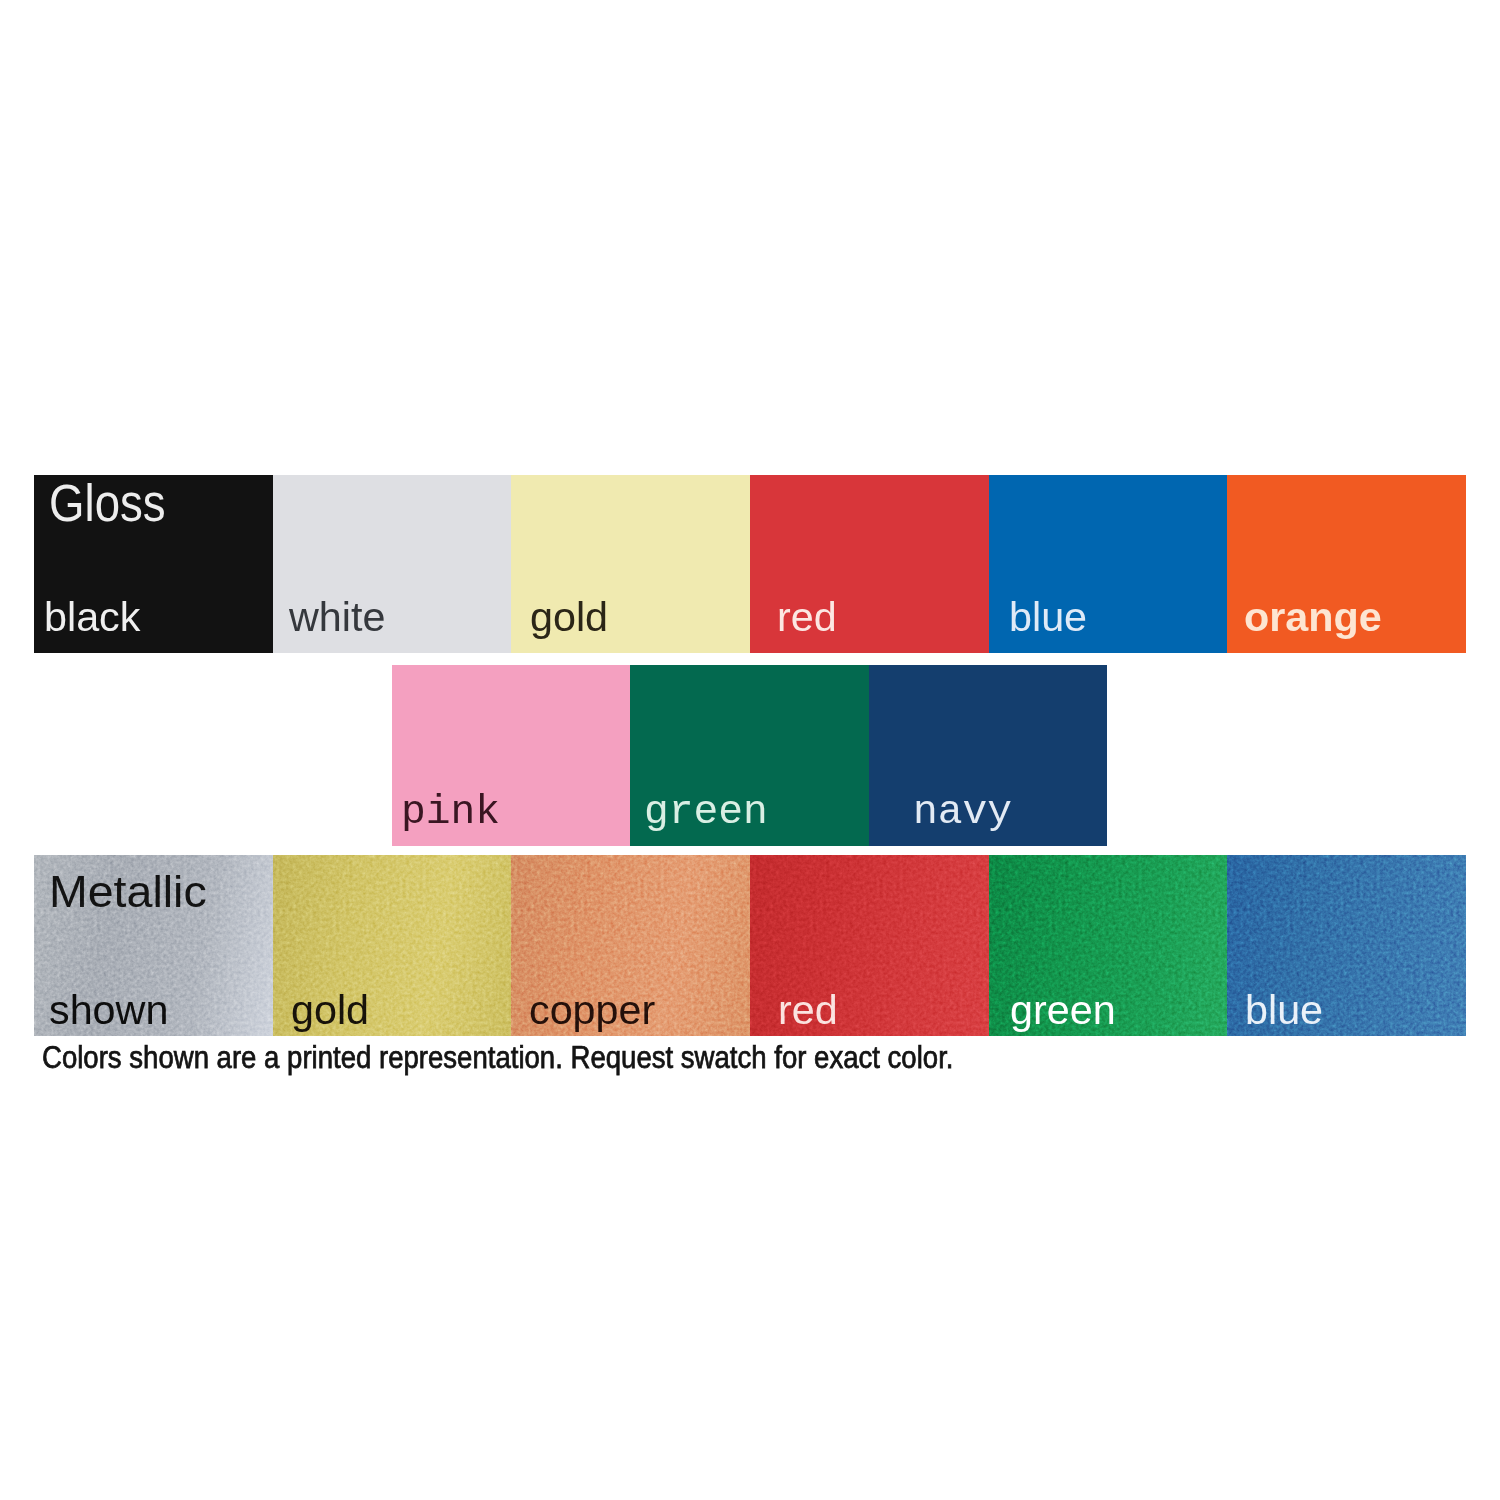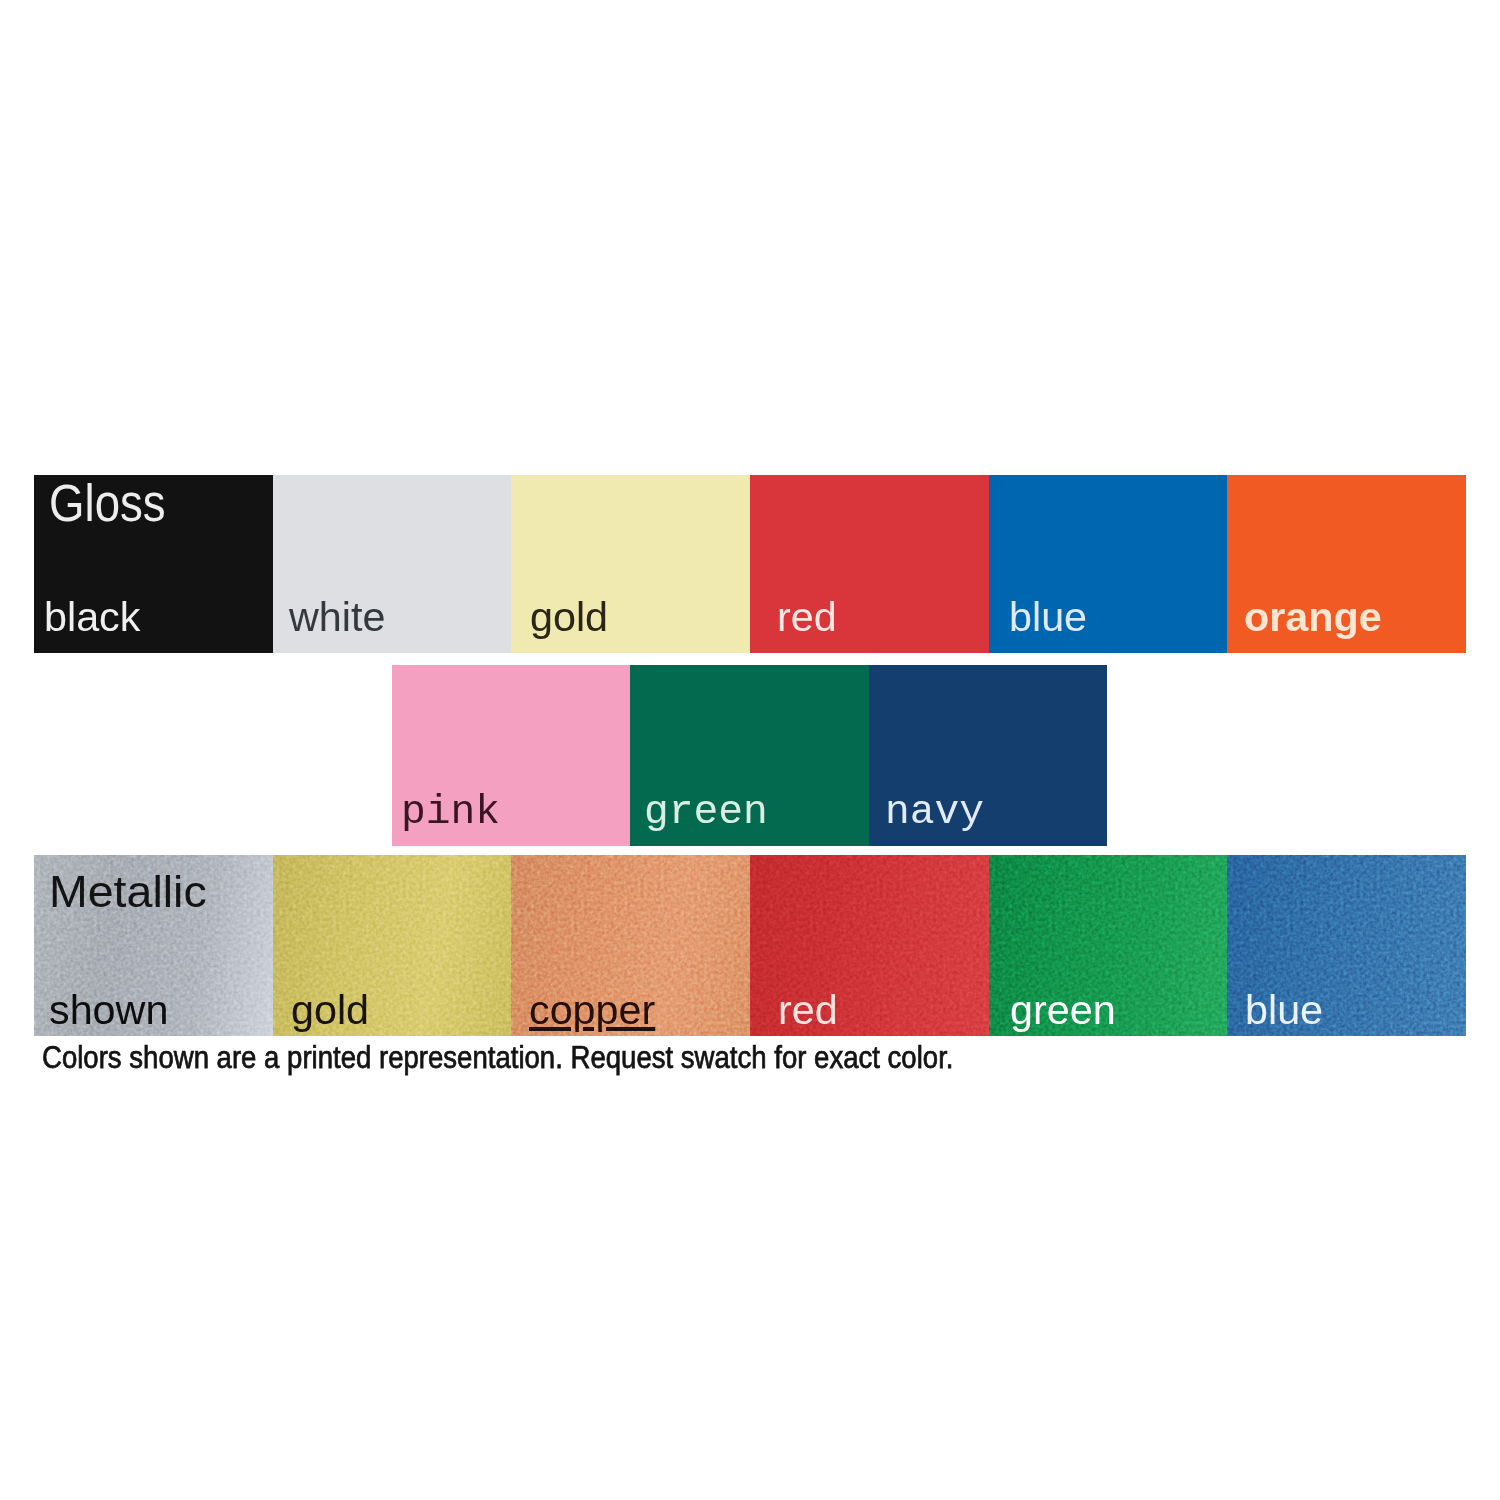--- a/index.html
+++ b/index.html
@@ -40,24 +40,24 @@
   .r2 {top:790.87px;font-family:Liberation Mono, monospace;}   
   .r3 {top:989.37px;}   
   #lbl-gloss-black  {left:44px;}
   #lbl-gloss-white  {left:288.7px;}
   #lbl-gloss-ivory  {left:530.3px;}
   #lbl-gloss-red    {left:777px;}
   #lbl-gloss-blue   {left:1008.7px;}
   #lbl-gloss-orange {left:1244.3px;}
   #lbl-gloss-pink   {left:400.6px;}
   #lbl-gloss-green  {left:644.3px;}
-  #lbl-gloss-navy   {left:885px;}
+  #lbl-gloss-navy   {left:913px;}
   #lbl-metallic-silver{left:49px;}
   #lbl-metallic-gold  {left:290.7px;}
-  #lbl-metallic-copper{left:529.3px;text-decoration:underline;}
+  #lbl-metallic-copper{left:529.3px;}
   #lbl-metallic-red   {left:778px;}
   #lbl-metallic-green {left:1009.7px;}
   #lbl-metallic-blue  {left:1245.3px;}
 
   
   #hdr-gloss{left:49px;top:478.33px;font-size:51px;line-height:51px;transform:scaleX(.895);color:#ededed;}
   #hdr-metallic{left:48.6px;top:869.83px;font-size:44.5px;line-height:44.5px;transform:scaleX(1.045);color:#131313;}
 
   
   #caption{position:absolute;white-space:nowrap;line-height:31px;font-size:31px;-webkit-text-stroke:0.75px currentColor;

